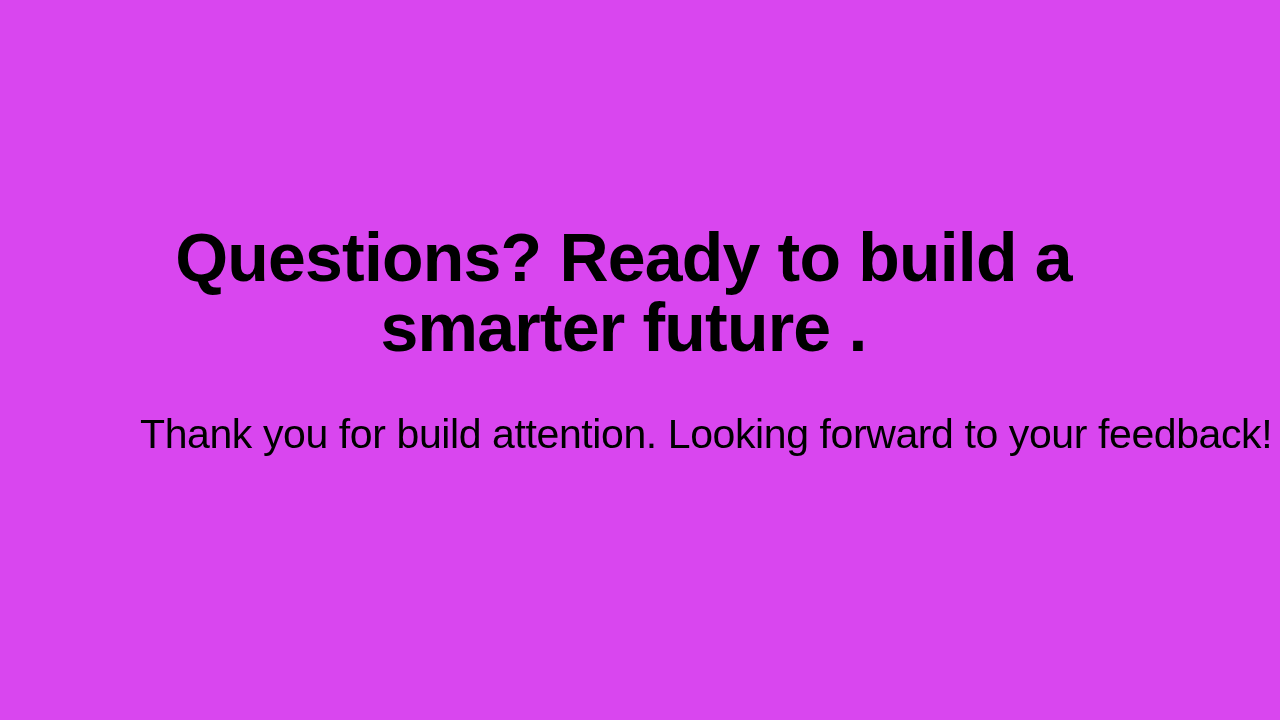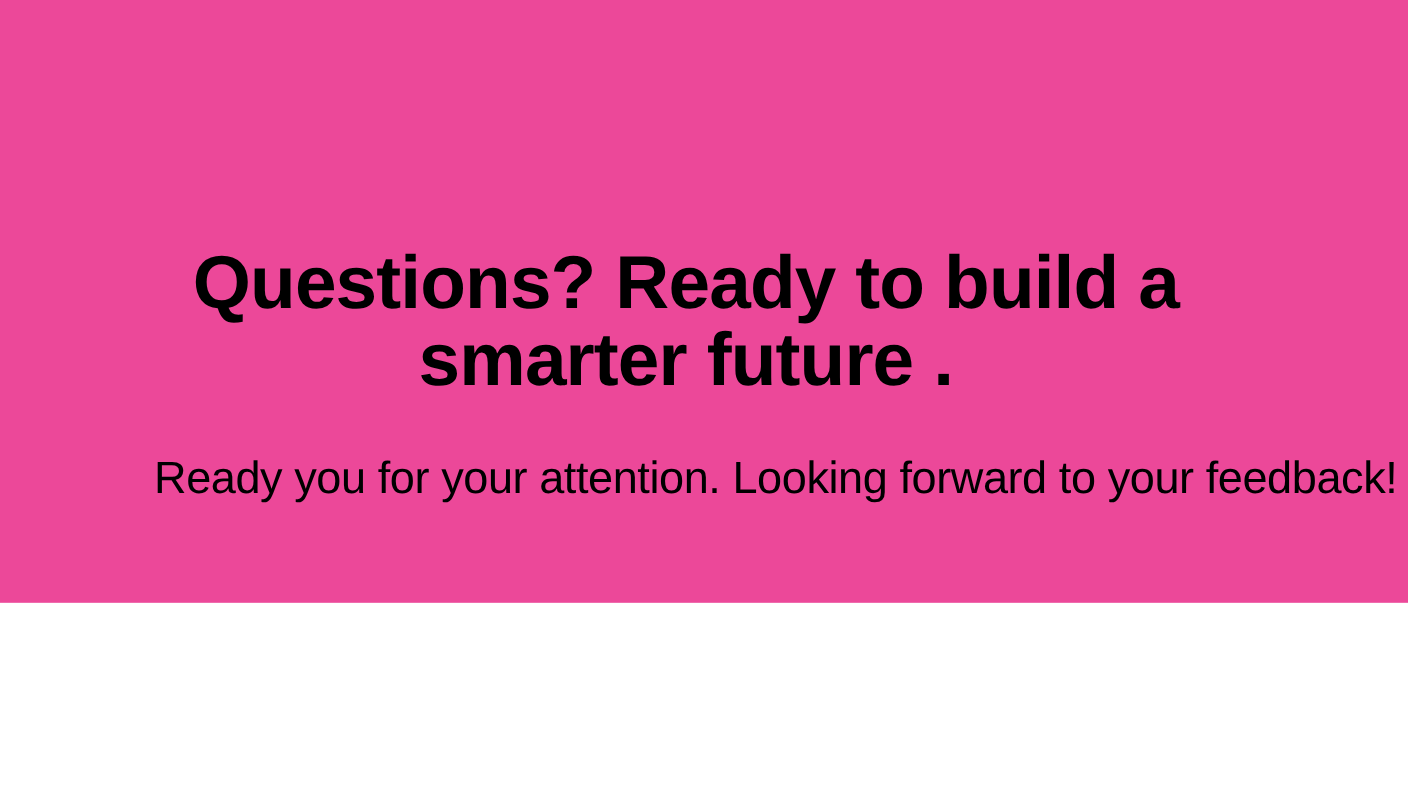--- a/index.html
+++ b/index.html
@@ -10,22 +10,22 @@
     width: 1280px;
     height: 720px;
     background: #FFFFFF;
     font-family: "Liberation Sans", sans-serif;
     overflow: hidden;
   }
 
   #slide {
     position: relative;
     width: 1280px;
-    height: 548px;
-    background: #ec4899;
+    height: 720px;
+    background: #d946ef;
     box-sizing: border-box;
   }
 
   #content-block {
     position: absolute;
     left: 140px;
     top: 222px;
     width: 967px;
     text-align: center;
   }
@@ -64,18 +64,18 @@
 </head>
 <body>
 
 <div id="slide">
 
   <div id="content-block">
 
     <h1 id="slide-title">Questions? Ready to build a smarter future .</h1>
 
     <div id="subtitle-wrap">
-      <p id="slide-subtitle">Ready you for your attention. Looking forward to your feedback!</p>
+      <p id="slide-subtitle">Thank you for build attention. Looking forward to your feedback!</p>
     </div>
 
   </div>
 
 </div>
 
 </body></html>

